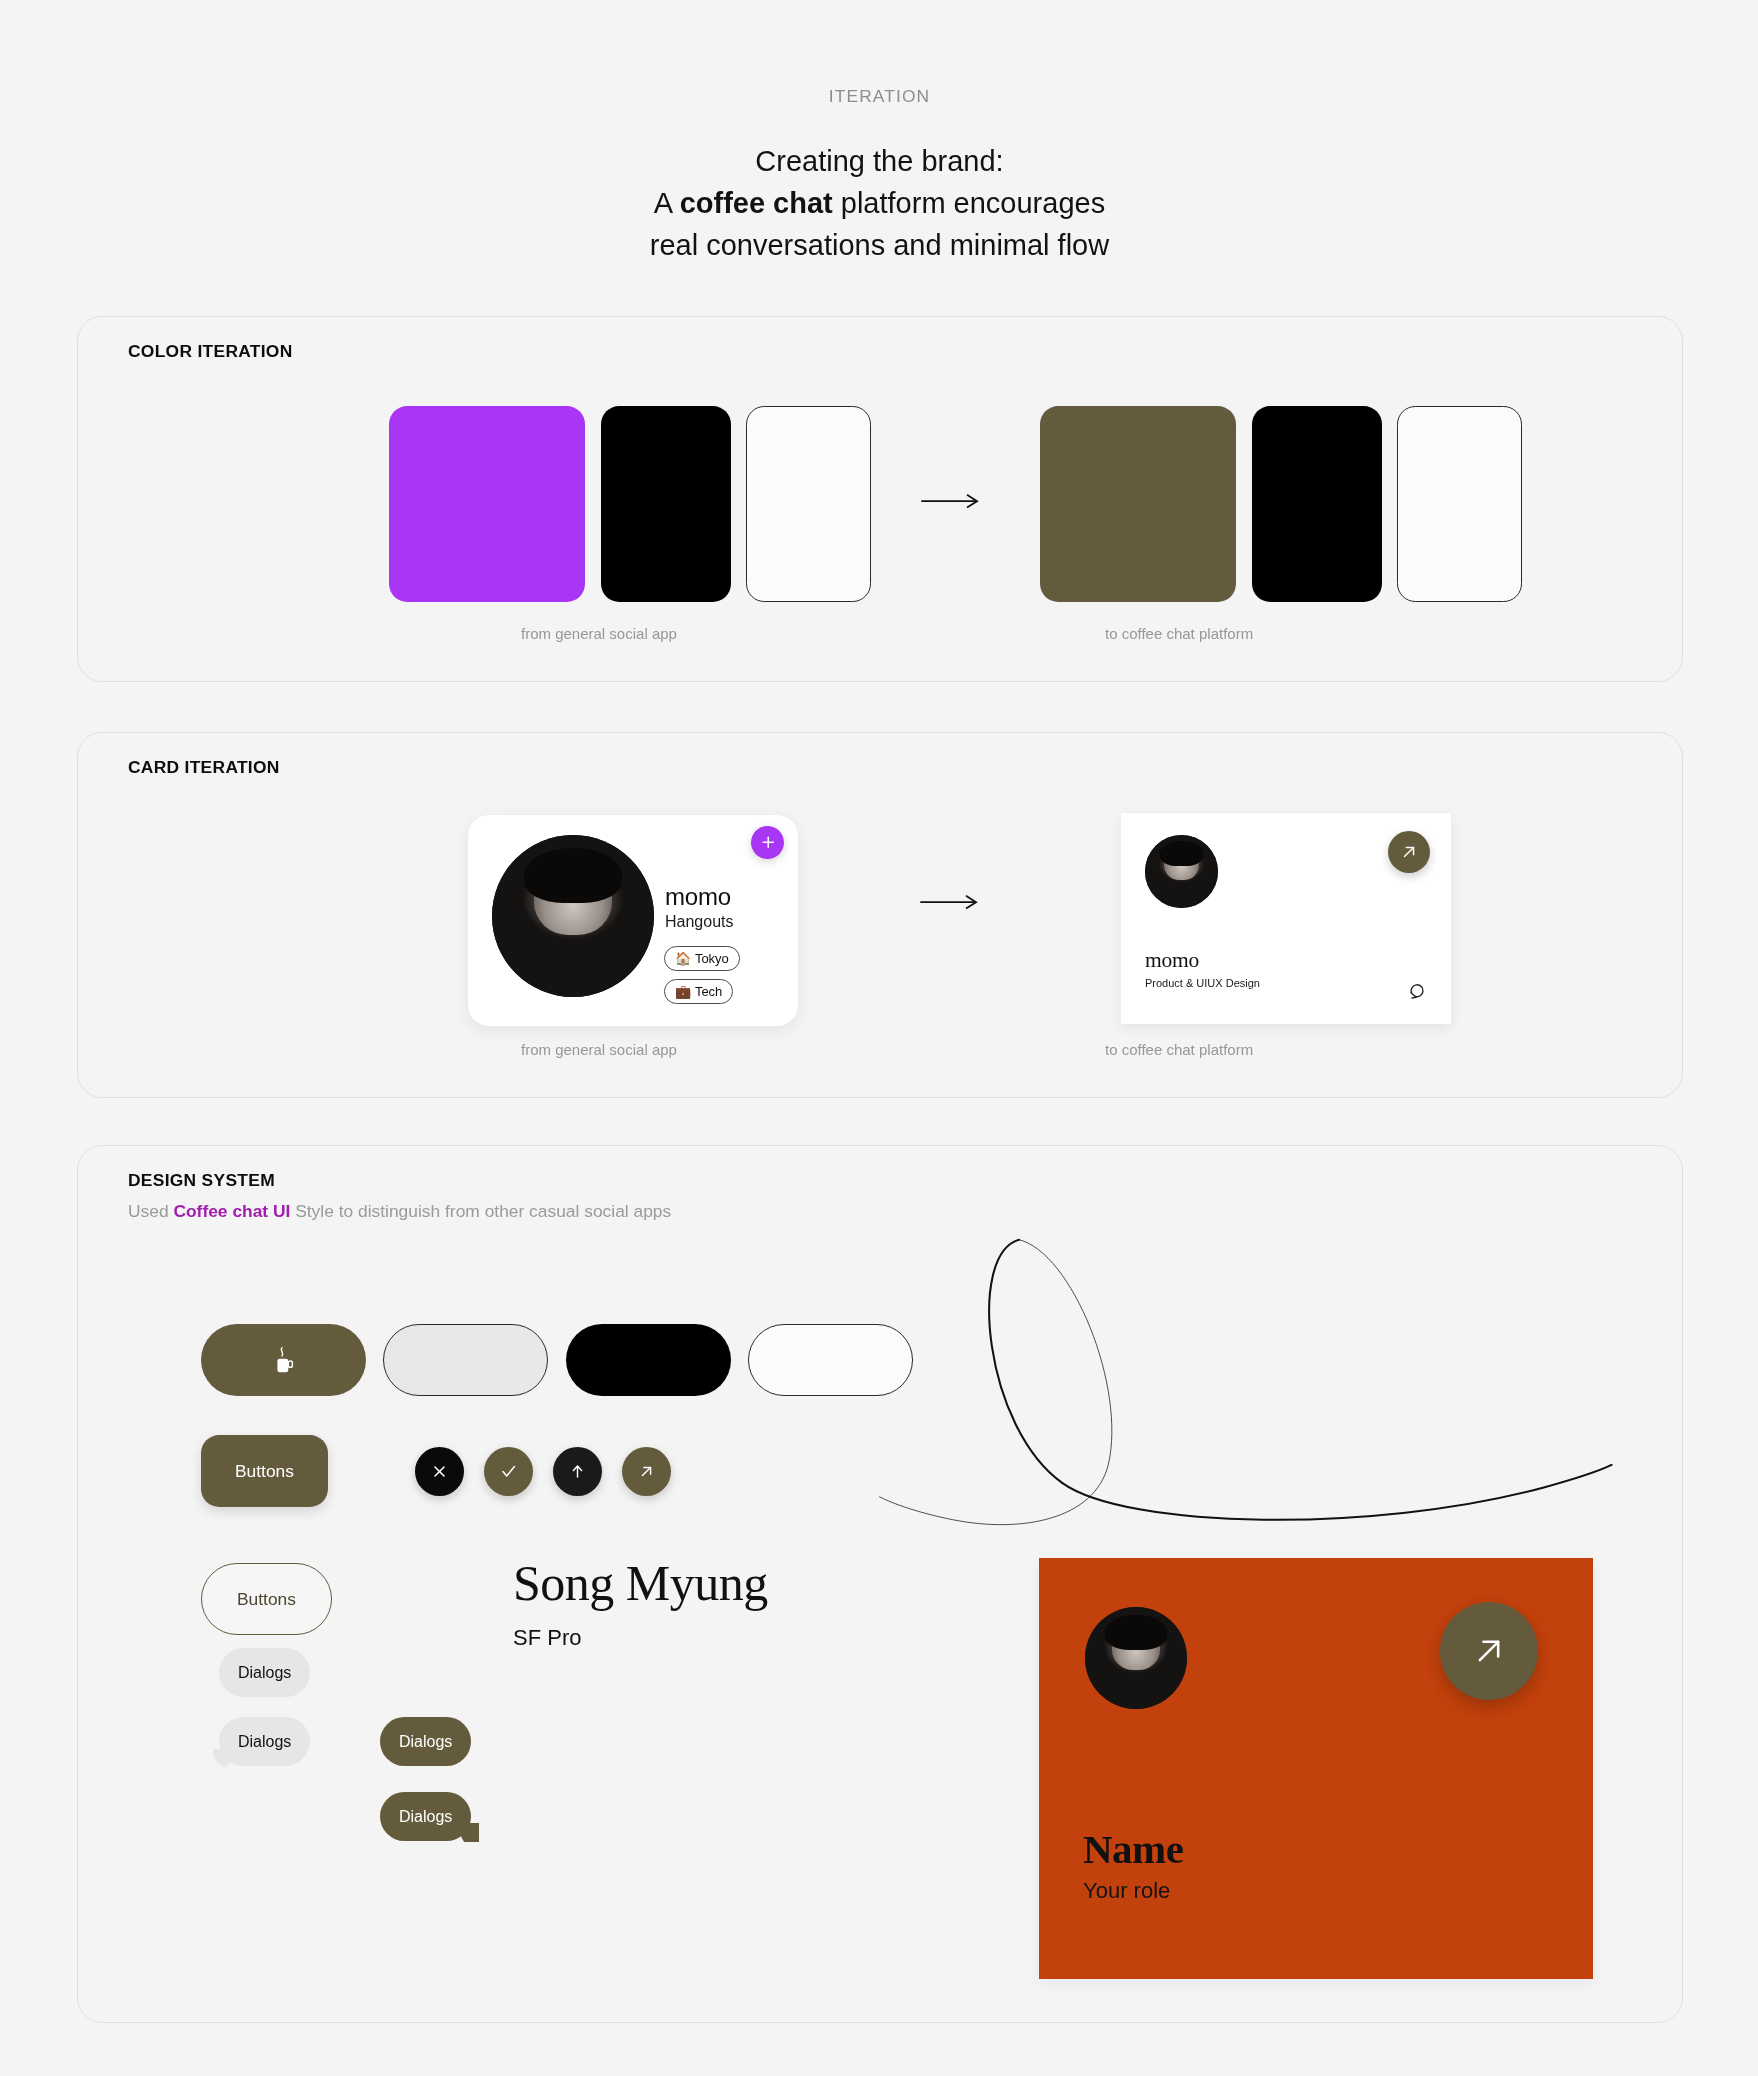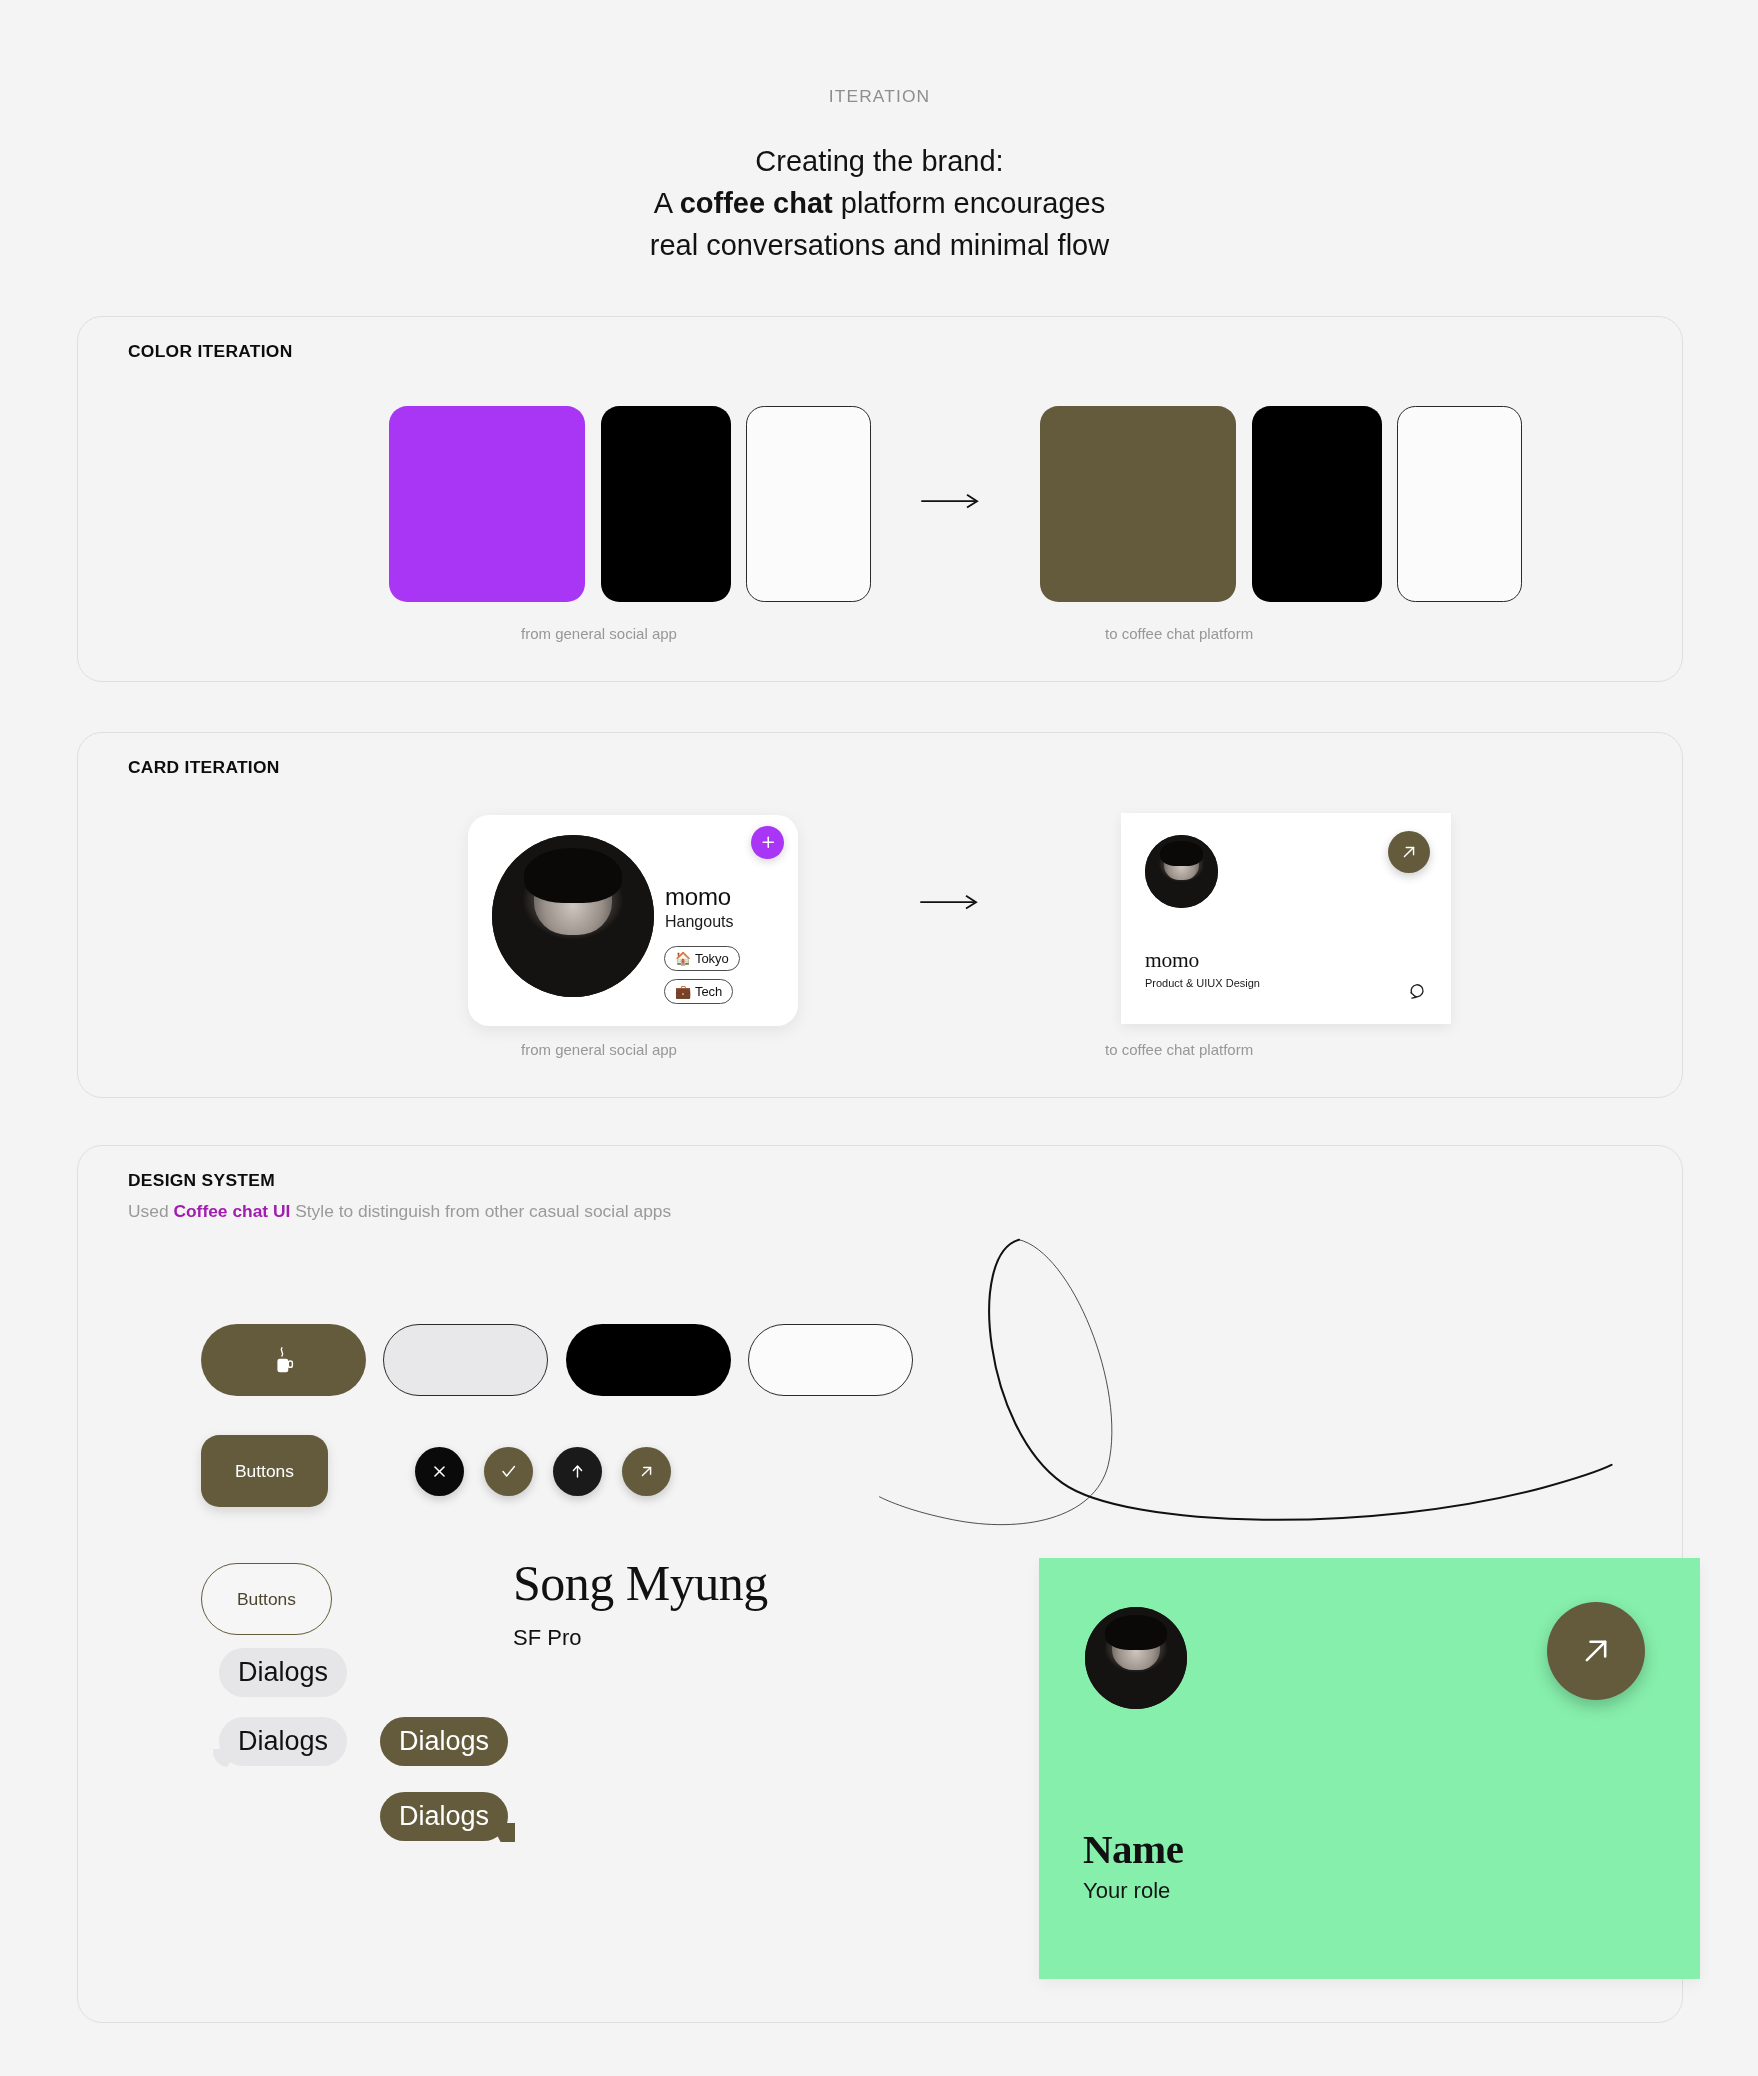--- a/index.html
+++ b/index.html
@@ -221,21 +221,21 @@
   .type-sample {
     font-family: "Liberation Serif", serif;
     font-size: 50px; font-weight: 400; letter-spacing: -0.5px; line-height: 1; text-align: center;
   }
   .type-name { margin-top: 16.5px; font-size: 22px; font-weight: 400; }
 
   
   .bubble {
     position: absolute;
     display: flex; align-items: center; justify-content: center;
-    font-size: 27px;
+    font-size: 16px;
     border-radius: 26.6px;
     padding: 0 19px;
     height: 49px;
   }
   .b-gray  { background: #e6e6e8; color: #111; }
   .b-olive { background: #635b3c; color: #fff; }
 
   #bubble-0 { left: 141px; top: 502px; }
   #bubble-1 { left: 141px; top: 571px; }
   #bubble-2 { left: 302px; top: 571px; }
@@ -255,22 +255,22 @@
     right: -7.3px; bottom: -0.9px;
     width: 22px; height: 19px;
     background: #635b3c;
     clip-path: path("M48 42 C 24 42, 5 25, 0 0 L 48 0 Z");
   }
 
   
   .profile-card {
     position: absolute;
     left: 961px; top: 412px;
-    width: 661px; height: 421px;
-    background: #86efac;
+    width: 554px; height: 421px;
+    background: #c2410c;
     box-shadow: 0 4.6px 13.7px rgba(0,0,0,0.05);
   }
   .profile-avatar {
     position: absolute; left: 46px; top: 49px;
     width: 102px; height: 102px; border-radius: 50%; overflow: hidden;
   }
   .profile-fab {
     position: absolute; right: 55px; top: 44px;
     width: 98px; height: 98px; border-radius: 50%;
     background: #635b3c;

